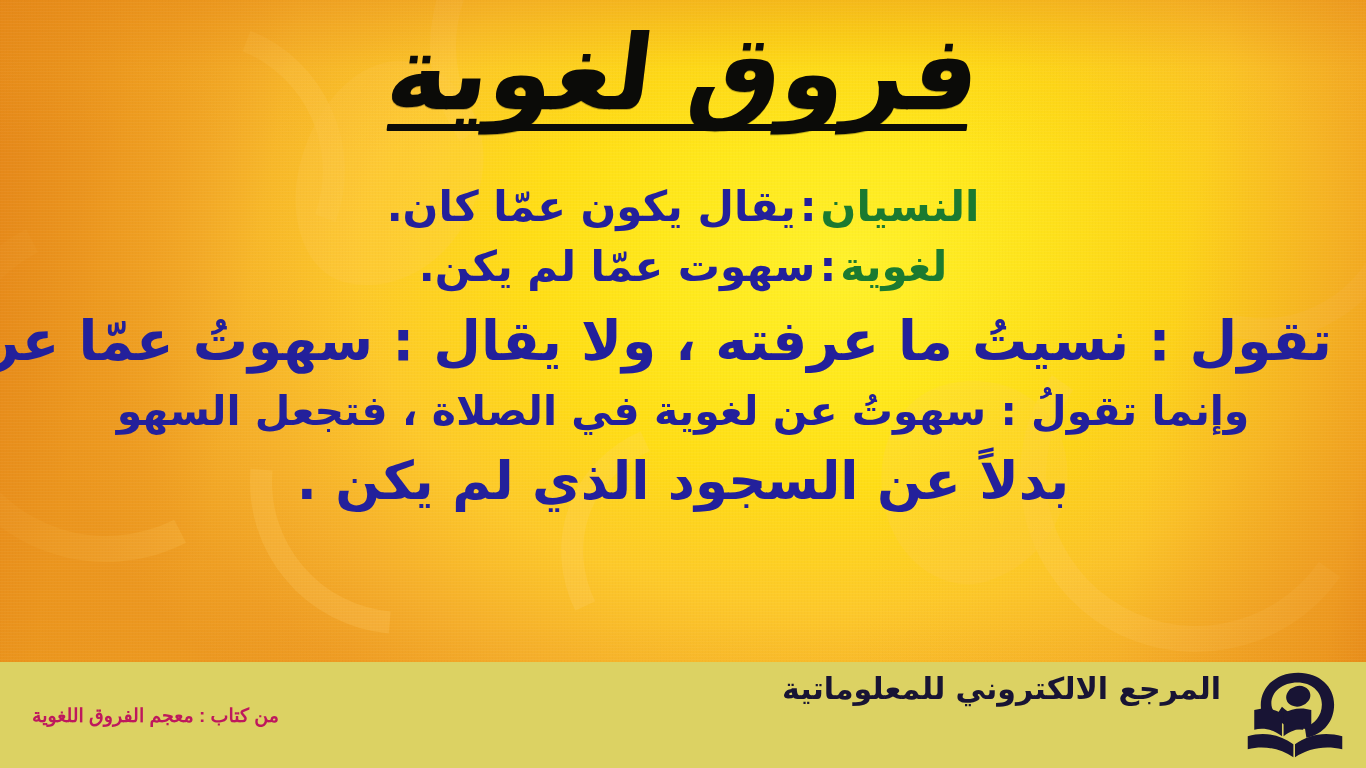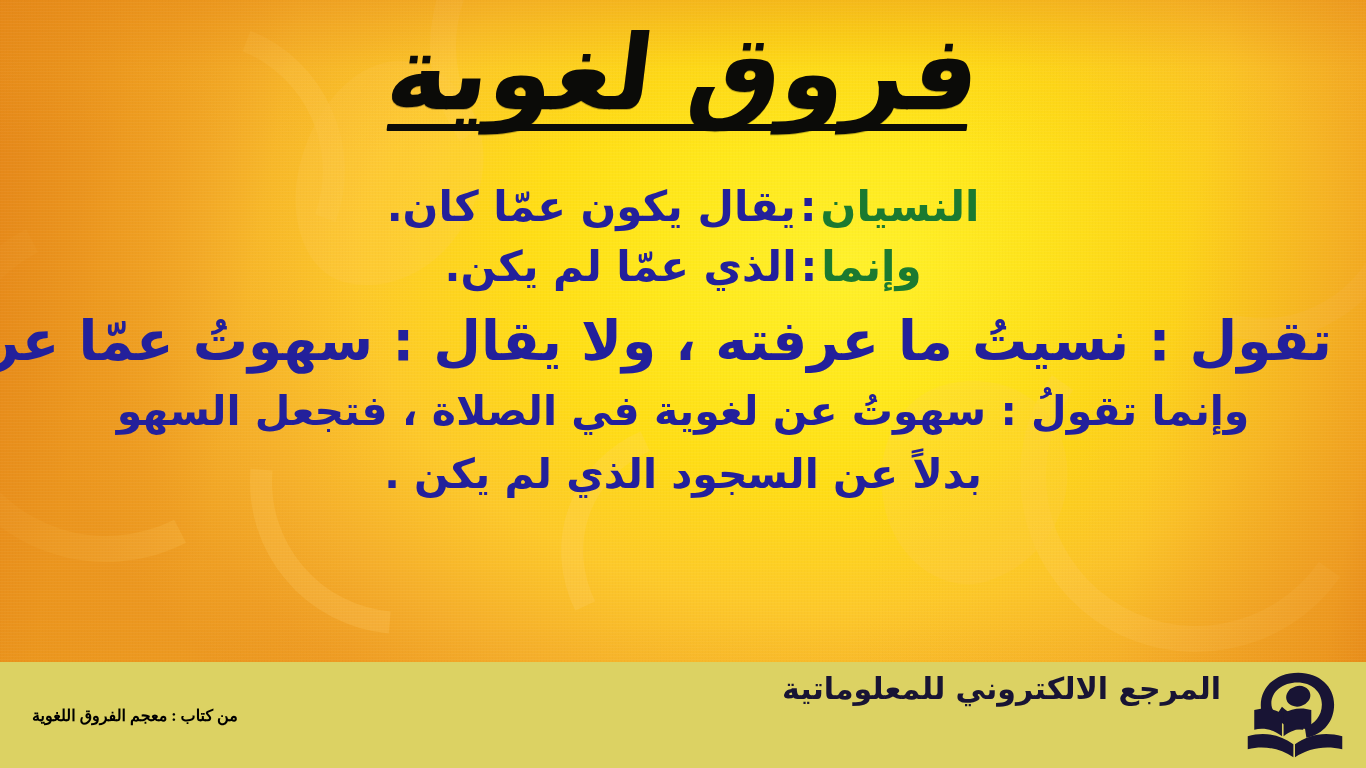--- a/index.html
+++ b/index.html
@@ -170,21 +170,21 @@
   }
   .sep {
     color: #23209B;
     padding: 0 4px;
   }
 
   .l1 { margin-bottom: 18px; }
   .l2 { margin-bottom: 26px; }
   .l3 { font-size: 55px; margin-bottom: 22px; }
   .l4 { font-size: 41px; margin-bottom: 22px; }
-  .l5 { font-size: 41px; margin-bottom: 8px; }
+  .l5 { font-size: 53px; margin-bottom: 8px; }
 
   
   .footer {
     position: absolute;
     left: 0;
     top: 662px;
     width: 1366px;
     height: 106px;
     background: #DCD263;
     z-index: 6;
@@ -210,24 +210,24 @@
   .brand-text {
     color: #181434;
     font-family: "DejaVu Sans", "Liberation Sans", sans-serif;
     font-weight: 700;
     font-size: 30px;
     letter-spacing: 0px;
     white-space: nowrap;
   }
 
   .source {
-    color: #000000;
-    font-family: Liberation Serif, serif;
+    color: #be185d;
+    font-family: Liberation Sans, sans-serif;
     font-weight: 700;
-    font-size: 16px;
+    font-size: 19px;
     white-space: nowrap;
     direction: rtl;
     padding-left: 10px;
   }
 </style>
 </head>
 <body>
 
 <div id="poster">
 
@@ -255,21 +255,21 @@
       <span class="title-inner">فروق لغوية</span>
     </div>
 
     <div class="lines">
 
       <p class="line l1">
         <span class="term">النسيان</span><span class="sep">:</span><span>يقال يكون عمّا كان.</span>
       </p>
 
       <p class="line l2">
-        <span class="term">وإنما</span><span class="sep">:</span><span>الذي عمّا لم يكن.</span>
+        <span class="term">لغوية</span><span class="sep">:</span><span>سهوت عمّا لم يكن.</span>
       </p>
 
       <p class="line l3">تقول  :  نسيتُ ما عرفته ، ولا يقال  :  سهوتُ عمّا عرفته ،</p>
       <p class="line l4">وإنما تقولُ  :  سهوتُ عن لغوية في الصلاة ، فتجعل السهو</p>
       <p class="line l5">بدلاً عن السجود الذي لم يكن .</p>
 
     </div>
   </div>
 
   <div class="footer">

